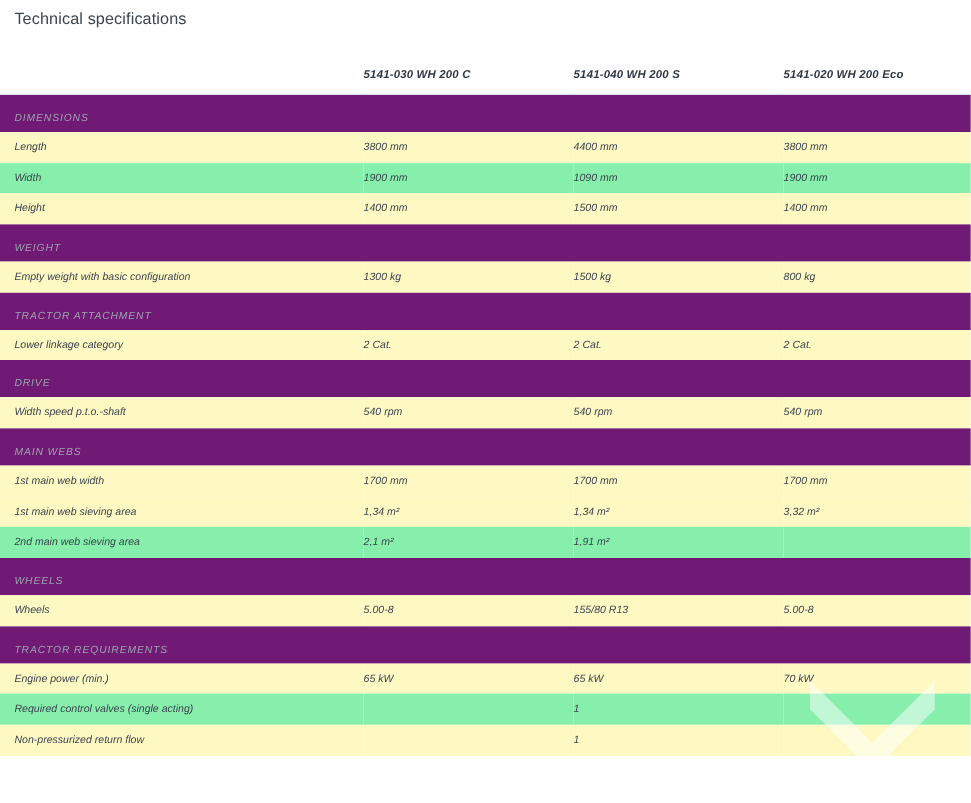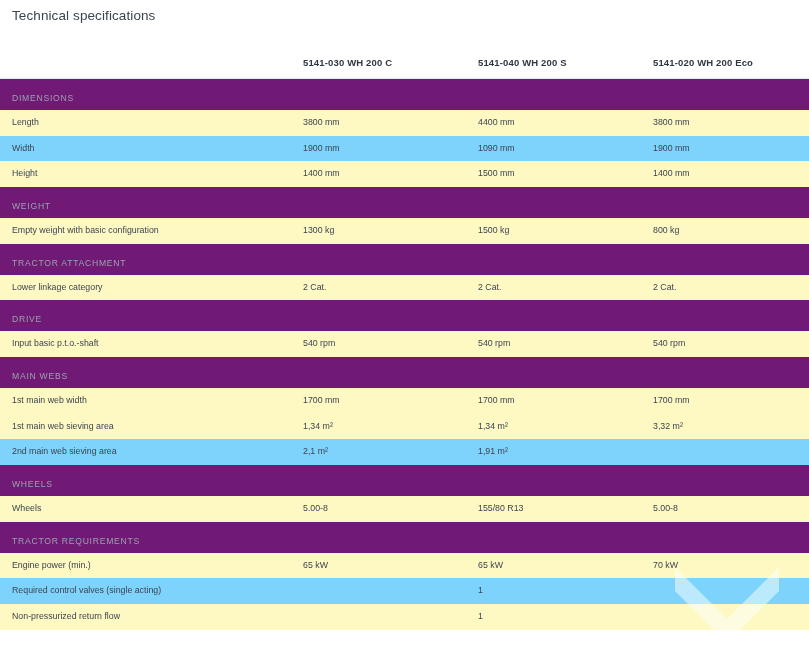--- a/index.html
+++ b/index.html
@@ -43,20 +43,21 @@
     font-weight: 400;
   }
 
   .spec-table {
     width: 100%;
     border-collapse: collapse;
     table-layout: fixed;
     margin-top: 9px;
     position: relative;
     z-index: 2;
+    font-style: italic;
   }
 
   .spec-table col.c-label { width: 303px; }
   .spec-table col.c-v1    { width: 175px; }
   .spec-table col.c-v2    { width: 175px; }
   .spec-table col.c-v3    { width: 156px; }
 
   thead th {
     font-size: 9.5px;
     font-weight: bold;
@@ -83,21 +84,21 @@
   tbody tr.data-row td {
     font-size: 8.8px;
     color: #3c4450;
     padding: 8px 0 8px 0;
     height: 9px;
     line-height: 1.1;
     vertical-align: middle;
   }
   tbody tr.data-row td.cell-label { padding-left: 12px; }
   tbody tr.data-row.shaded td { background: #fef9c3; }
-  tbody tr.data-row.plain td  { background: #7dd3fc; }
+  tbody tr.data-row.plain td  { background: #86efac; }
 </style>
 </head>
 <body>
 
 <div class="page">
 
   <div class="title">Technical specifications</div>
 
   <table class="spec-table">
     <colgroup>
@@ -151,21 +152,21 @@
         <tr class="data-row shaded">
           <td class="cell-label">Lower linkage category</td>
           <td>2 Cat.</td>
           <td>2 Cat.</td>
           <td>2 Cat.</td>
         </tr>
         <tr class="section-row">
           <td colspan="4">DRIVE</td>
         </tr>
         <tr class="data-row shaded">
-          <td class="cell-label">Input basic p.t.o.-shaft</td>
+          <td class="cell-label">Width speed p.t.o.-shaft</td>
           <td>540 rpm</td>
           <td>540 rpm</td>
           <td>540 rpm</td>
         </tr>
         <tr class="section-row">
           <td colspan="4">MAIN WEBS</td>
         </tr>
         <tr class="data-row shaded">
           <td class="cell-label">1st main web width</td>
           <td>1700 mm</td>

